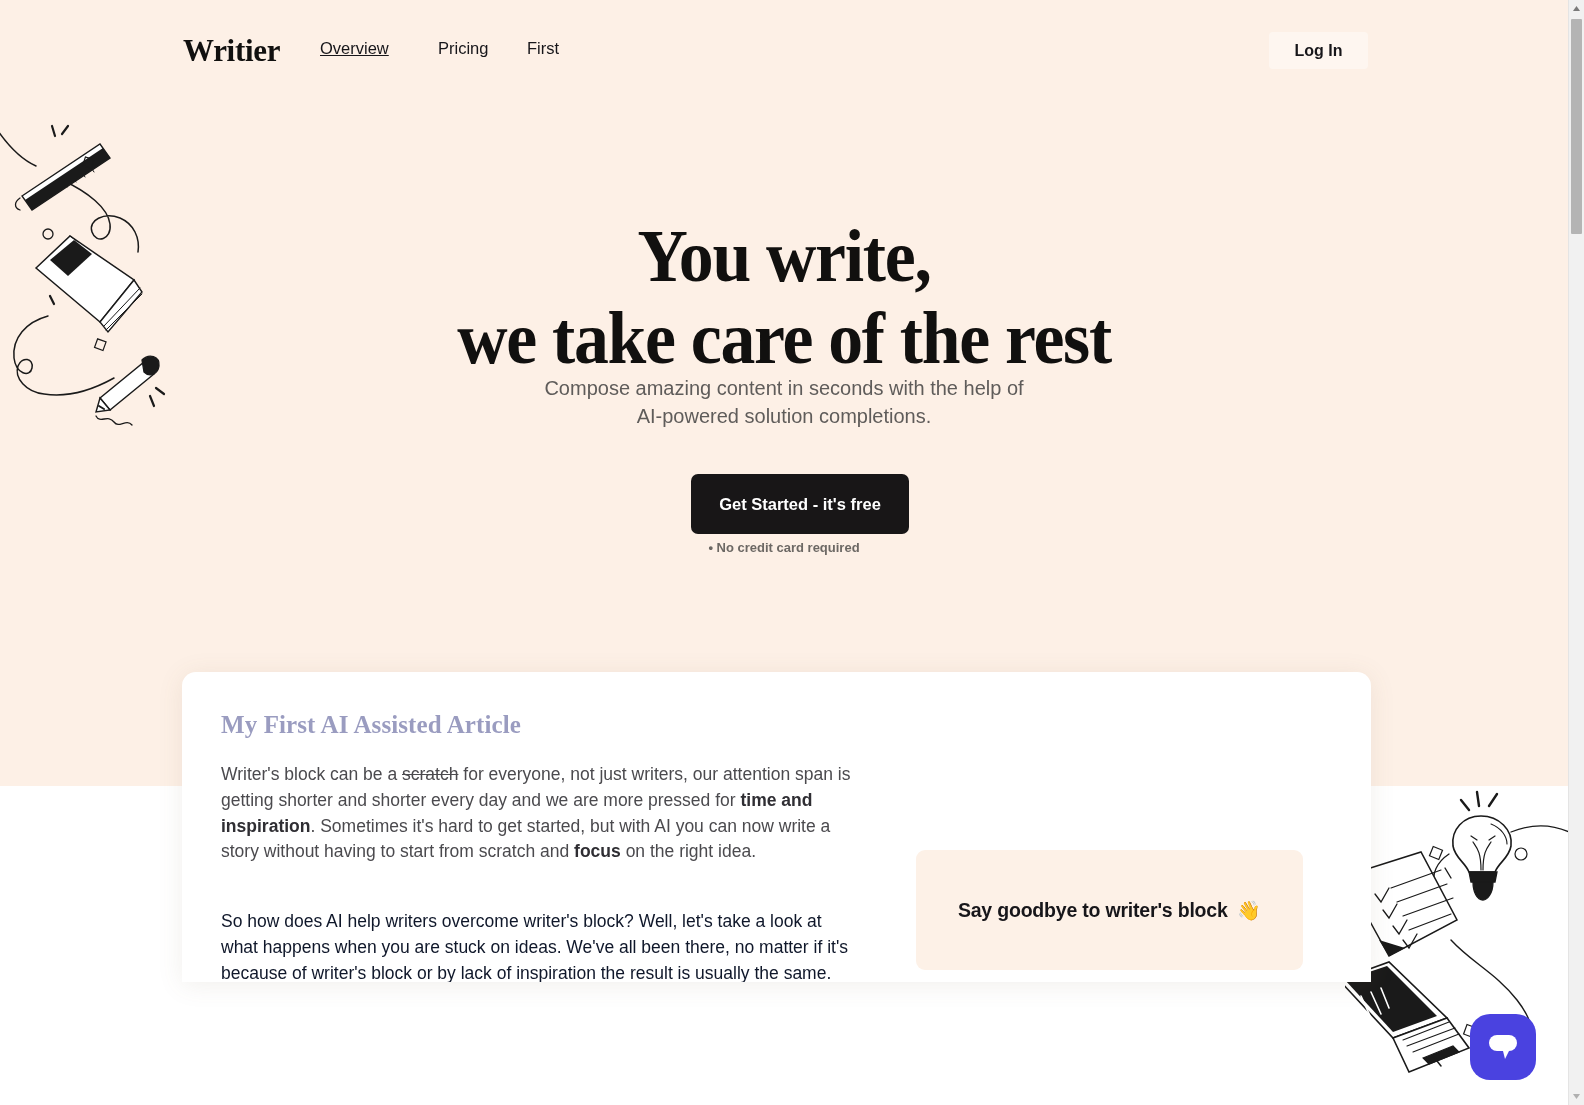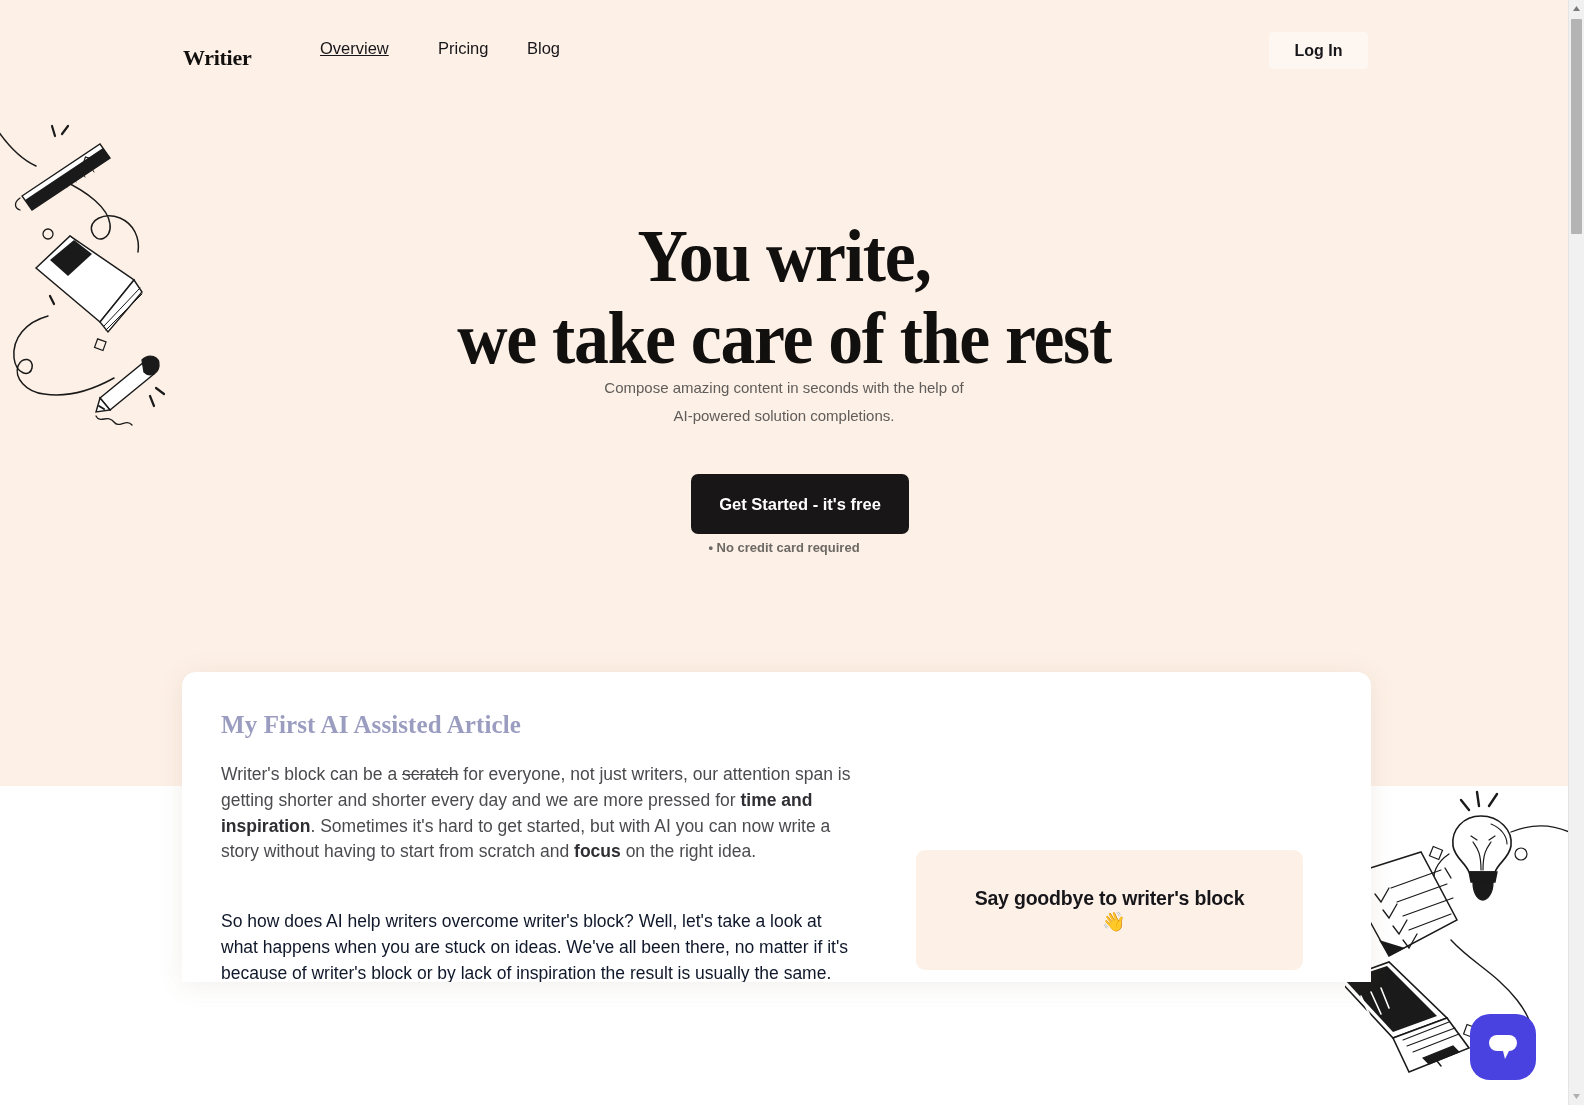--- a/index.html
+++ b/index.html
@@ -41,24 +41,24 @@
     left: 0; top: 0;
     width: 1568px;
     height: 102px;
     display: flex;
     align-items: center;
     z-index: 40;
   }
   .brand {
     position: absolute;
     left: 183px;
-    top: 45px;
+    top: 33px;
     font-family: "Liberation Serif", serif;
     font-weight: bold;
-    font-size: 22px;
+    font-size: 31px;
     letter-spacing: -0.3px;
     color: #11100f;
     text-align: center;
   }
   .nav-links {
     position: absolute;
     left: 320px;
     top: 39px;
     display: flex;
     gap: 0;
@@ -103,21 +103,21 @@
     color: #11100f;
     transform: scaleX(0.93);
   }
   .hero-title .l2 { display: block; margin-top: 7px; }
 
   .hero-sub {
     position: absolute;
     left: 0; top: 374px;
     width: 1568px;
     text-align: center;
-    font-size: 15px;
+    font-size: 20px;
     line-height: 28px;
     color: #5f5c5a;
   }
 
   .cta-wrap {
     position: absolute;
     left: 0; top: 474px;
     width: 1568px;
     text-align: center;
     padding-left: 32px;
@@ -217,21 +217,20 @@
     position: absolute;
     left: 0; top: 0;
     width: 387px; height: 120px;
     display: flex;
     align-items: center;
     justify-content: center;
     font-size: 19.5px;
     font-weight: bold;
     color: #17161a;
     letter-spacing: -0.2px;
-    flex-direction: column;
   }
   .wave { font-size: 19px; margin-left: 10px; }
 
   
   .chat-btn {
     position: absolute;
     left: 1470px; top: 1014px;
     width: 66px; height: 66px;
     border-radius: 20px;
     background: #4a42e0;
@@ -305,21 +304,21 @@
       <path d="M164 288 L 172 294 M158 296 L 162 306" stroke="#1a1a1a" stroke-width="2.2"></path>
       <rect x="104" y="240" width="9" height="9" transform="rotate(20 108 244)" fill="none" stroke="#1a1a1a" stroke-width="1.2"></rect>
     </g>
   </svg>
 
   <nav class="nav">
     <div class="brand">Writier</div>
     <div class="nav-links">
       <a class="nav-link n0" href="#">Overview</a>
       <a class="nav-link n1" href="#">Pricing</a>
-      <a class="nav-link n2" href="#">Blog</a>
+      <a class="nav-link n2" href="#">First</a>
     </div>
     <button class="login-btn">Log In</button>
   </nav>
 
   <h1 class="hero-title">
     <span class="l1">You write,</span>
     <span class="l2">we take care of the rest</span>
   </h1>
 
   <p class="hero-sub">

